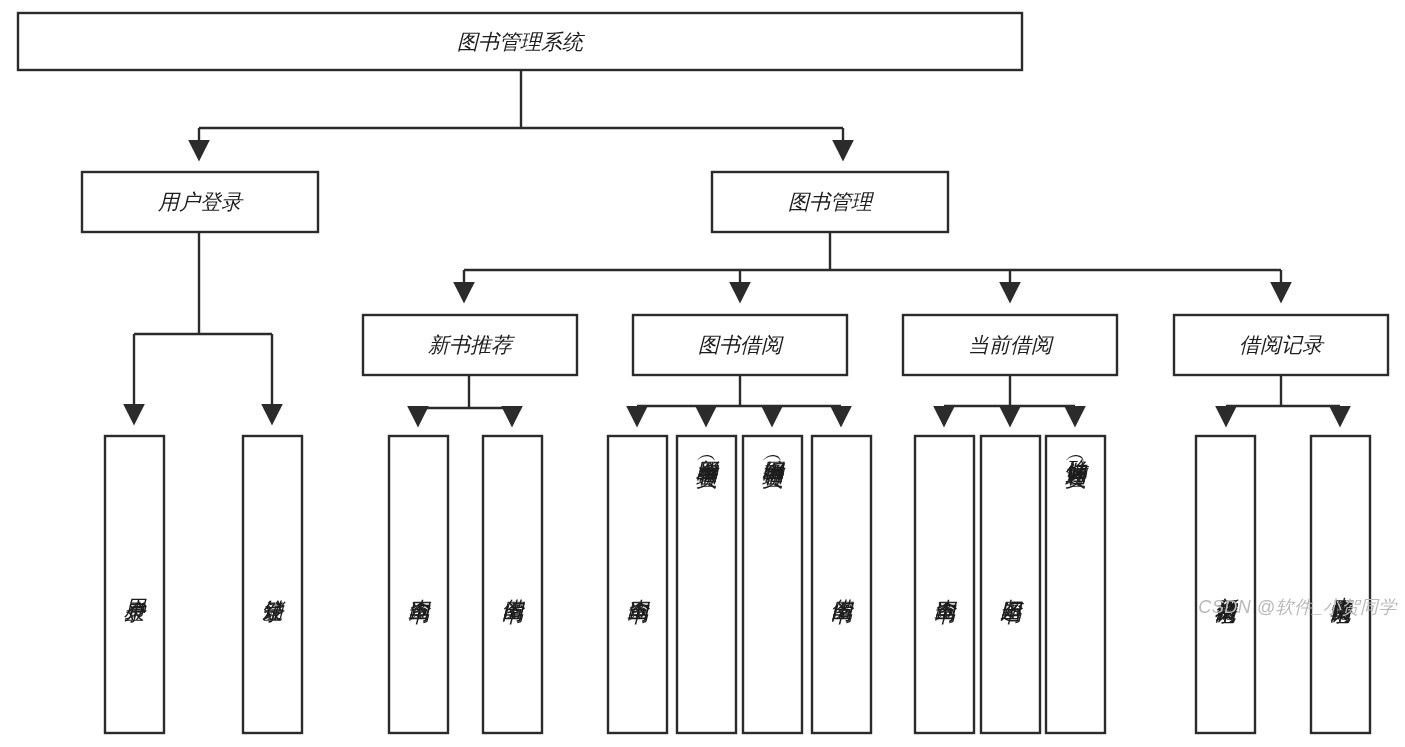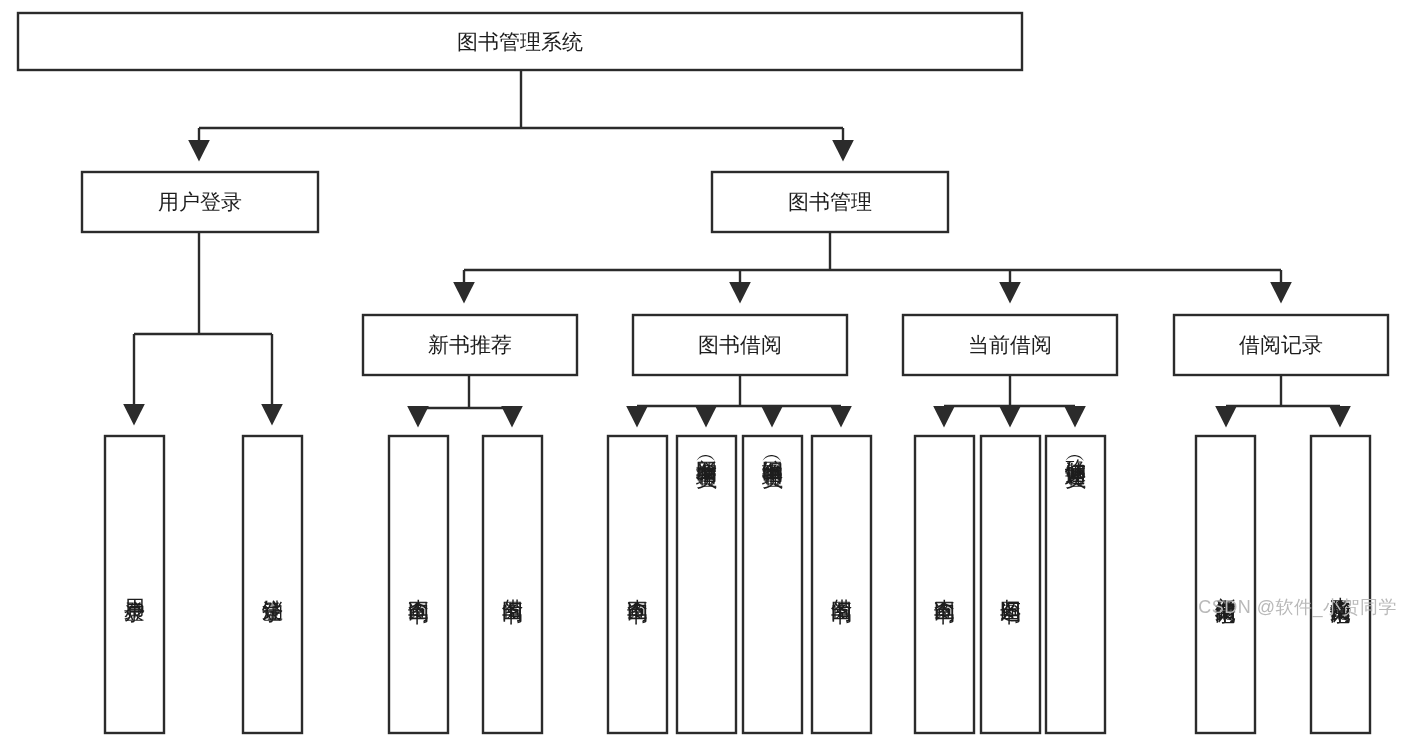--- a/index.html
+++ b/index.html
@@ -12,20 +12,21 @@
     height: 747px;
     font-family: "Liberation Sans", "DejaVu Sans", sans-serif;
     overflow: hidden;
     position: relative;
   }
   #diagram-root {
     position: relative;
     width: 1405px;
     height: 621px;
     background: #ffffff;
+    font-style: italic;
   }
   svg.diagram-canvas {
     position: absolute;
     left: 0;
     top: 0;
     width: 1405px;
     height: 747px;
     display: block;
   }
   .node-box {

